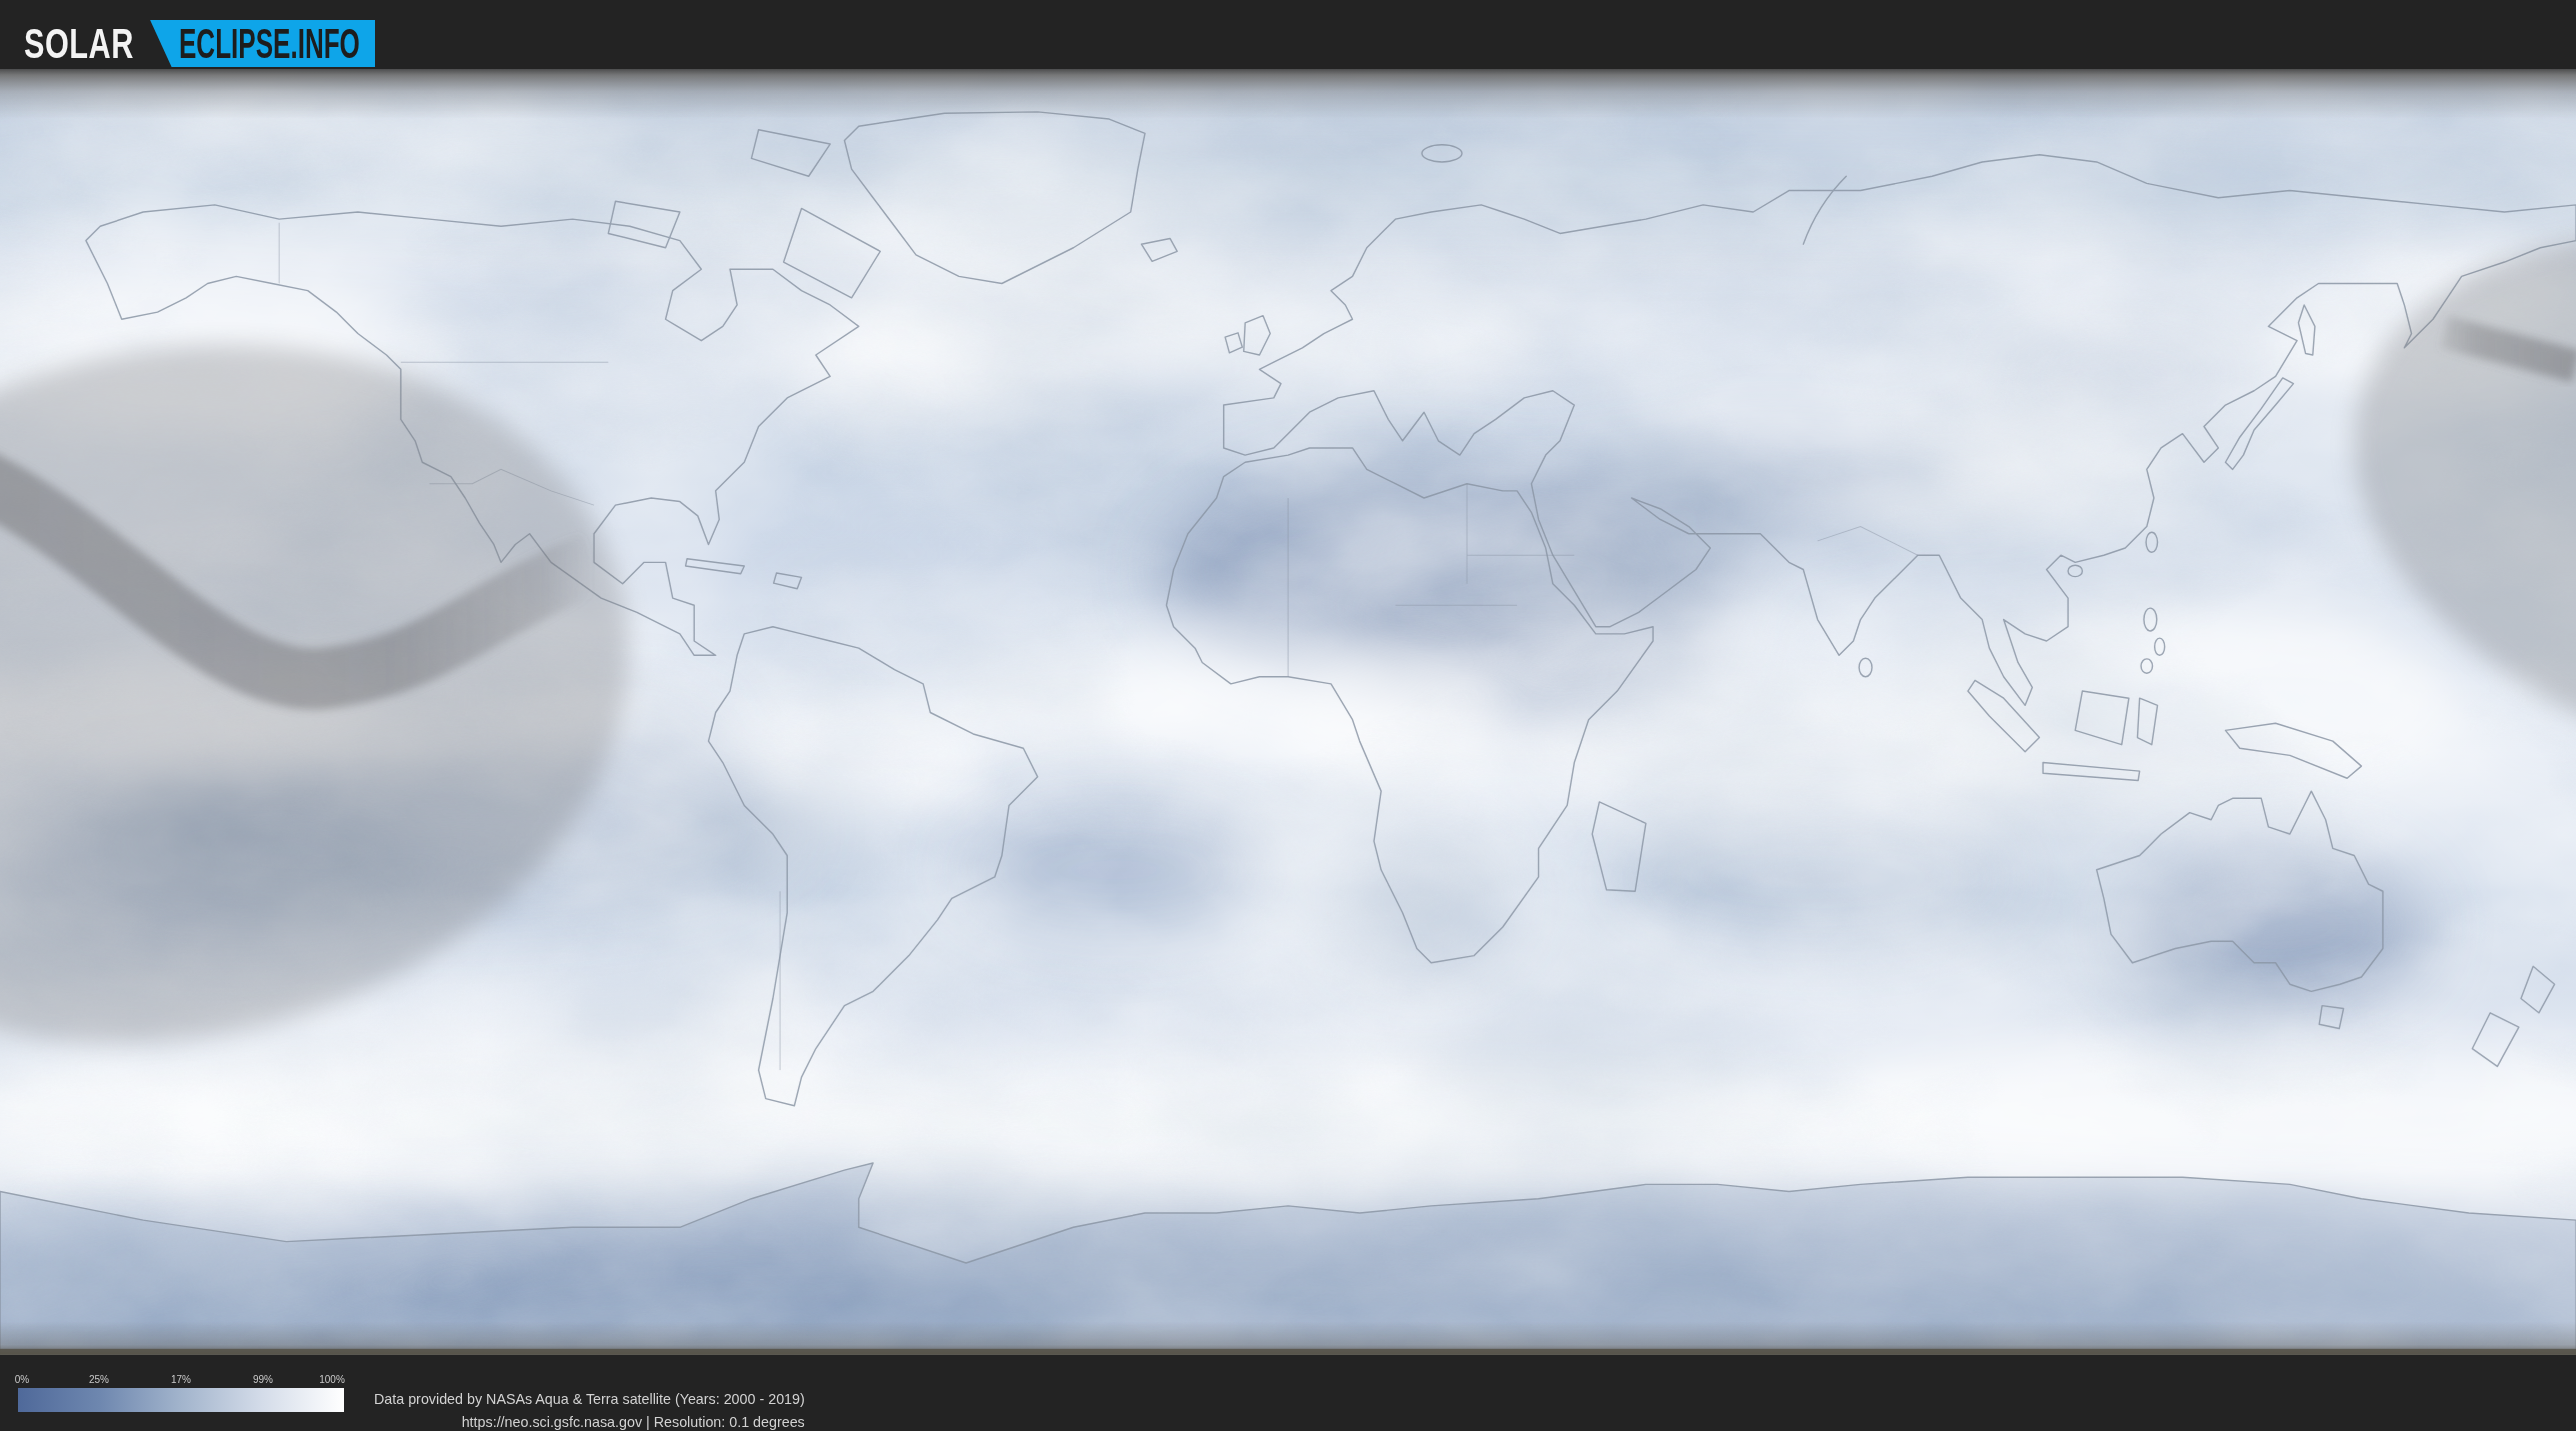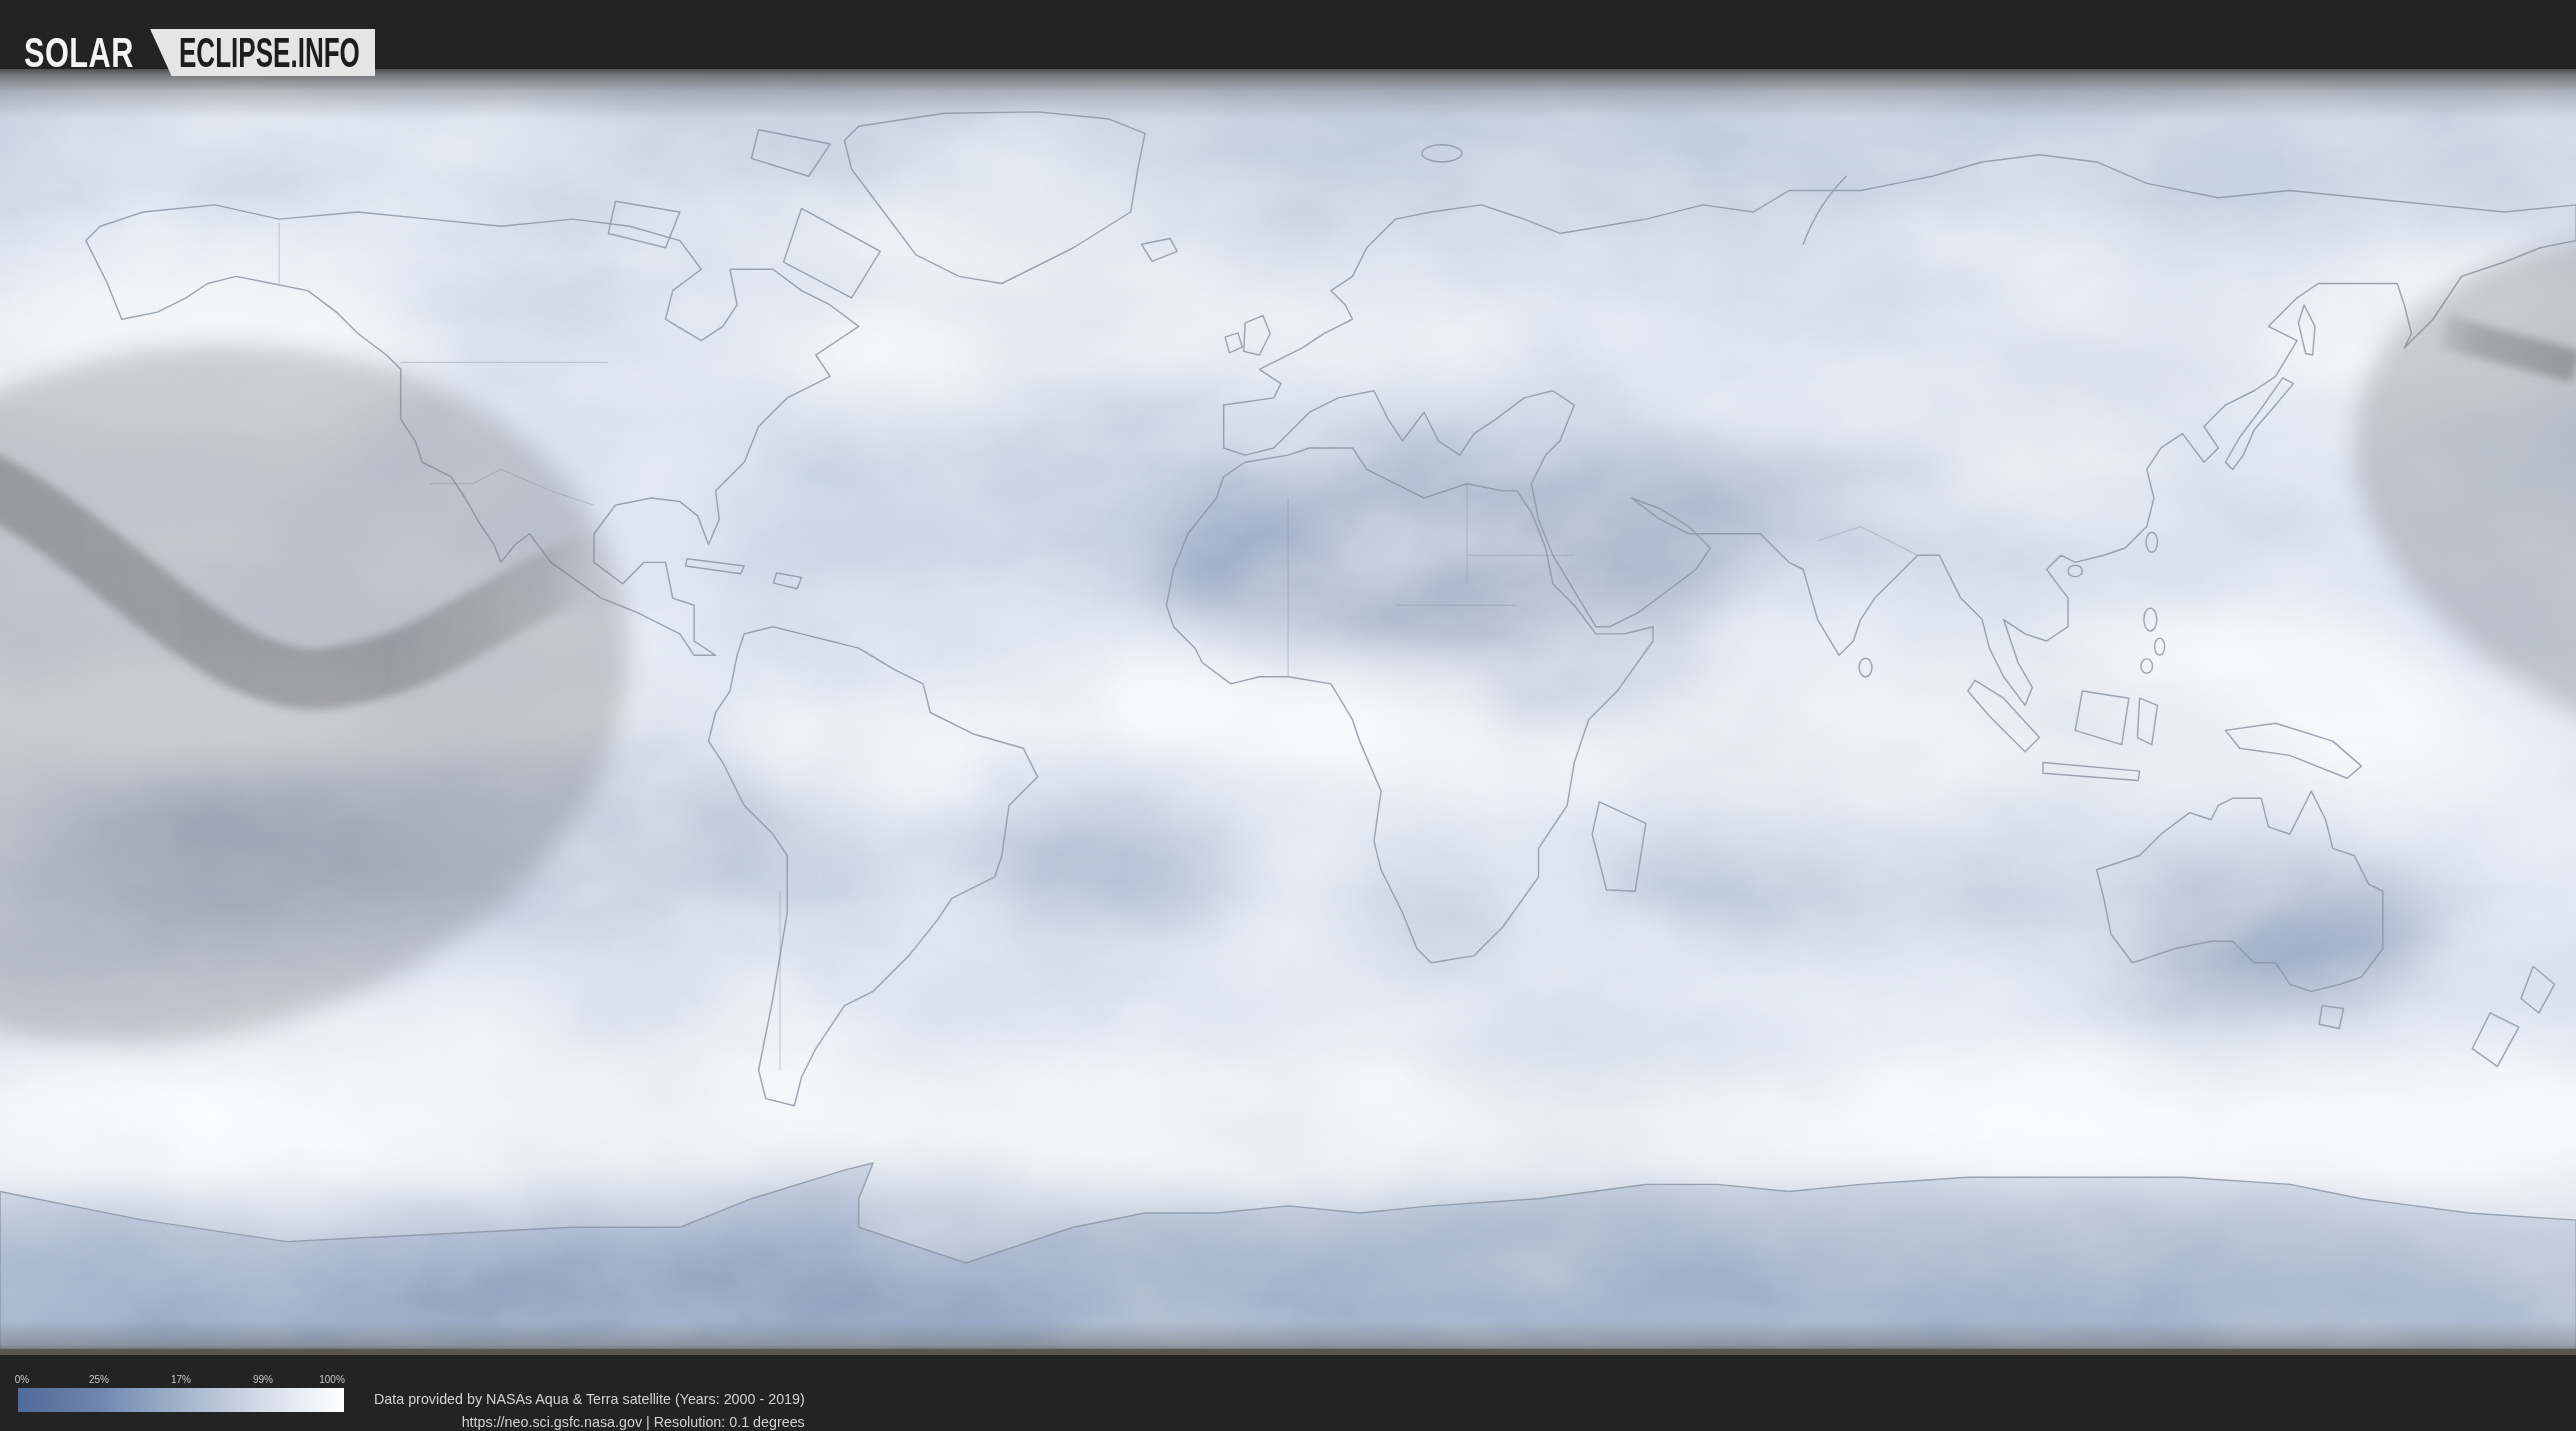--- a/index.html
+++ b/index.html
@@ -3,27 +3,27 @@
 <meta charset="utf-8">
 <style>
   html,body{margin:0;padding:0;}
   body{
     width:2576px;height:1431px;position:relative;overflow:hidden;
     background:#232323;
     font-family:"Liberation Sans",sans-serif;
   }
   
   .header{position:absolute;top:0;left:0;width:2576px;height:69px;background:#232323;z-index:6;}
-  .logo{position:absolute;left:23.6px;top:29px;height:47px;display:flex;align-items:stretch;}
+  .logo{position:absolute;left:23.6px;top:20px;height:47px;display:flex;align-items:stretch;}
   .logo-solar{
     color:#f4f4f4;font-weight:bold;font-size:42px;line-height:47px;white-space:nowrap;
     transform:scaleX(.73);transform-origin:left center;letter-spacing:0.7px;
   }
   .logo-box{
-    margin-left:-24px;width:225px;background:#e5e5e5;
+    margin-left:-24px;width:225px;background:#0ea5e9;
     clip-path:polygon(0 0,100% 0,100% 100%,21.5px 100%);
     display:flex;align-items:center;padding-left:29px;box-sizing:border-box;
   }
   .logo-eclipse{
     color:#1d1d1d;font-weight:bold;font-size:42px;white-space:nowrap;
     transform:scaleX(.62);transform-origin:left center;
   }
   .title{
     position:absolute;top:0;left:0;width:2576px;height:69px;
     display:flex;align-items:center;justify-content:center;

